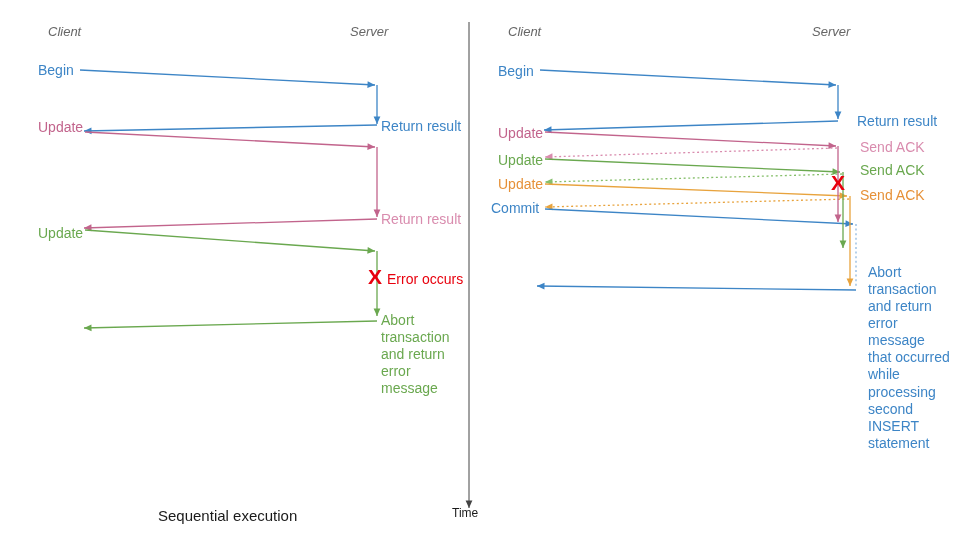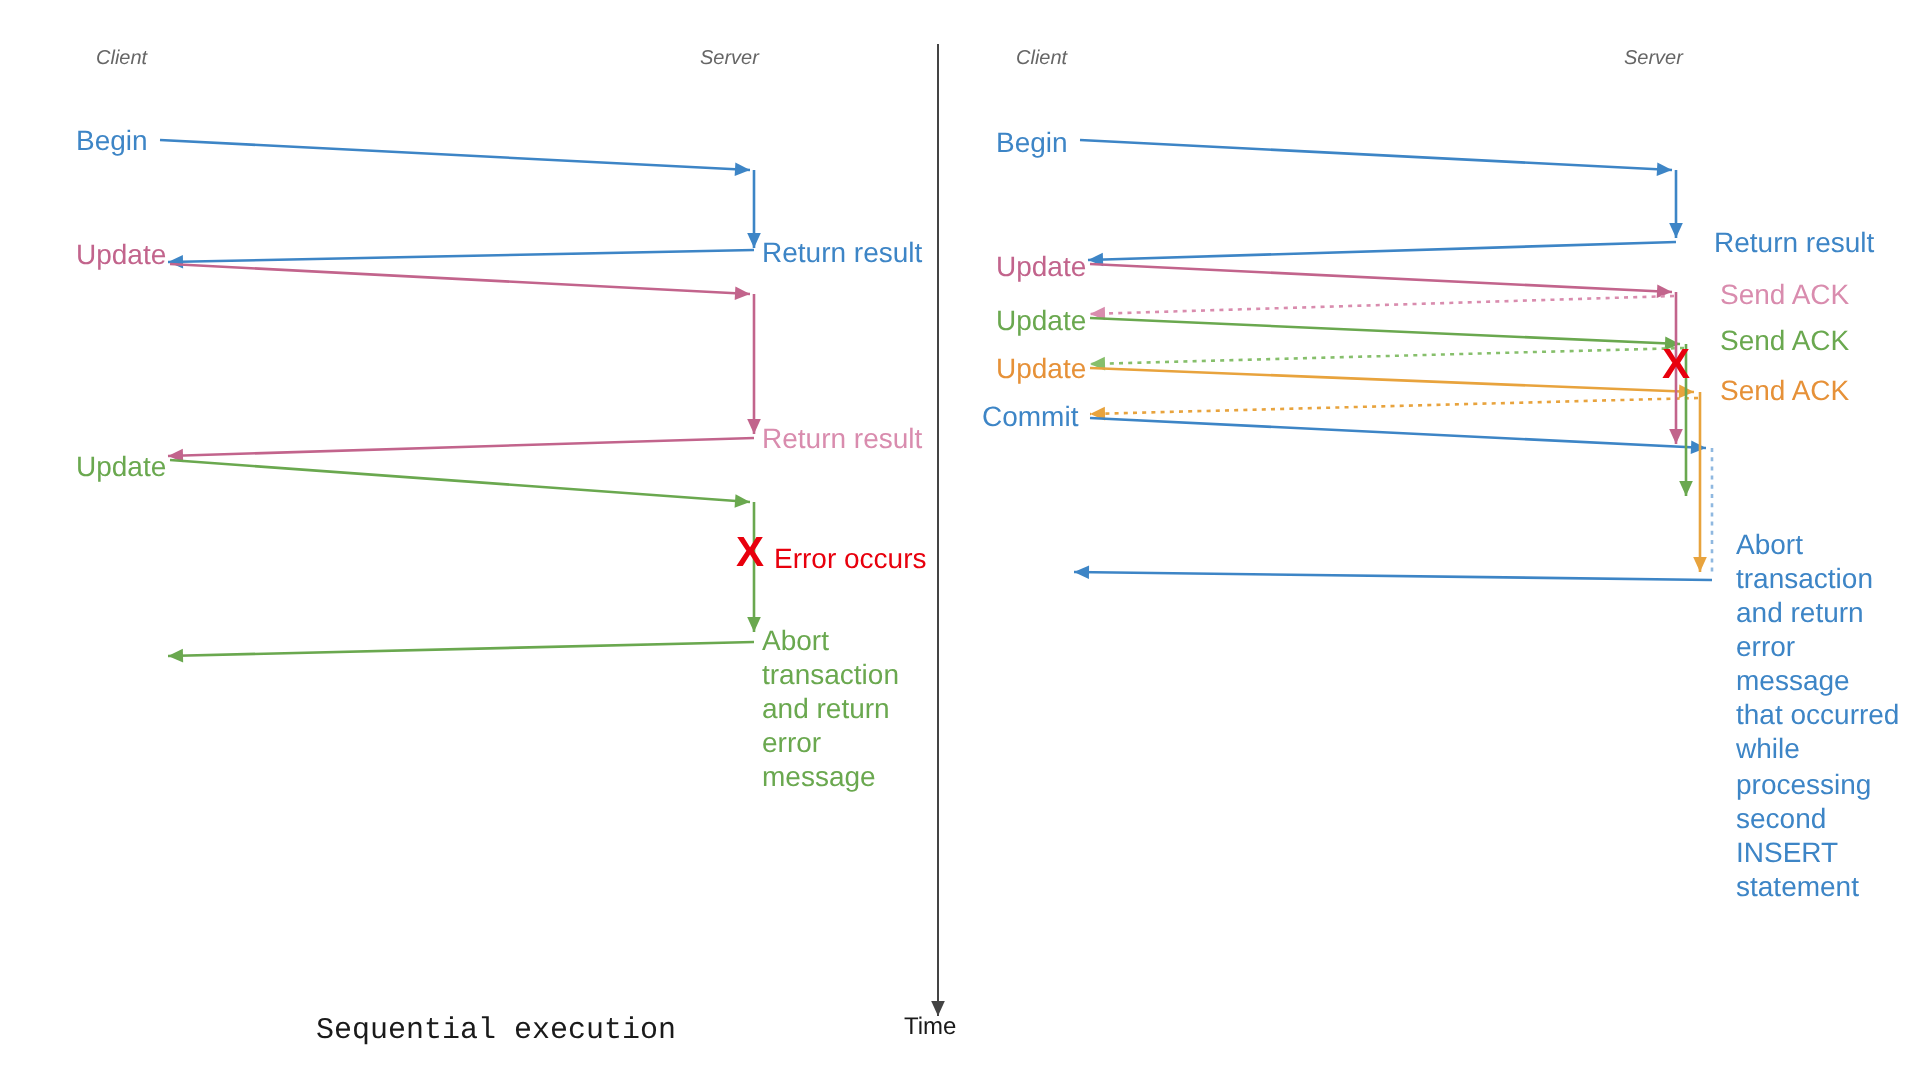--- a/index.html
+++ b/index.html
@@ -1,21 +1,21 @@
 <!DOCTYPE html>
 <html><head>
 <meta charset="utf-8">
 <style>
   html,body{margin:0;padding:0;background:#ffffff;}
   body{width:960px;height:540px;overflow:hidden;
        font-family:"Liberation Sans","DejaVu Sans",sans-serif;}
   #stage{position:relative;width:960px;height:540px;}
   svg#canvas{position:absolute;left:0;top:0;width:960px;height:540px;}
   .lbl{position:absolute;white-space:nowrap;line-height:1.18;}
-  .hdr{font-style:italic;font-size:10px;color:#666666;}
+  .hdr{font-style:italic;font-size:13px;color:#666666;}
   .foot{font-size:15px;color:#1a1a1a;}
   .timelbl{font-size:12px;color:#1a1a1a;}
   .msg{font-size:14px;}
   .wrap{white-space:normal;line-height:1.22;}
   .xmark{position:absolute;font-size:21px;font-weight:bold;color:#e8000d;
          font-family:"Liberation Sans","DejaVu Sans",sans-serif;line-height:1;}
 </style>
 </head>
 <body>
 
@@ -75,21 +75,21 @@
         <polygon points="469,508 465.6,500.5 472.4,500.5" fill="#444444"></polygon>
       </g>
   </svg>
 
   <div class="lbl hdr" style="left:48px;top:24px;">Client</div>
   <div class="lbl hdr" style="left:350px;top:24px;">Server</div>
 
   <div class="lbl hdr" style="left:508px;top:24px;">Client</div>
   <div class="lbl hdr" style="left:812px;top:24px;">Server</div>
 
-  <div class="lbl foot" style="left:158px;top:507px;font-family:Liberation Mono, monospace;">Sequential execution</div>
+  <div class="lbl foot" style="left:158px;top:507px;">Sequential execution</div>
 
   <div class="lbl timelbl" style="left:452px;top:506px;">Time</div>
 
   <div id="overlay">
       <div class="lbl msg" style="left: 38px; top: 62px; color: rgb(61, 133, 198);">Begin</div>
       <div class="lbl msg" style="left: 38px; top: 119px; color: rgb(194, 100, 140);">Update</div>
       <div class="lbl msg" style="left: 38px; top: 225px; color: rgb(106, 168, 79);">Update</div>
       <div class="lbl msg" style="left: 381px; top: 118px; color: rgb(61, 133, 198);">Return result</div>
       <div class="lbl msg" style="left: 381px; top: 211px; color: rgb(217, 140, 174);">Return result</div>
       <div class="lbl msg" style="left: 387px; top: 271px; color: rgb(232, 0, 13);">Error occurs</div>

